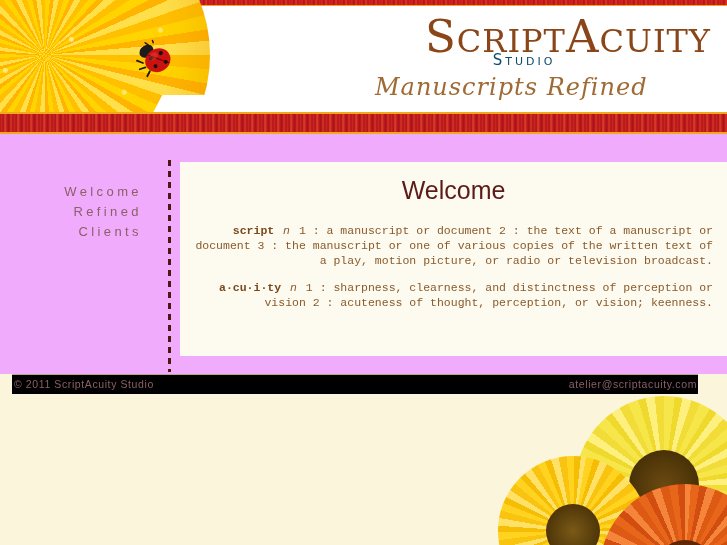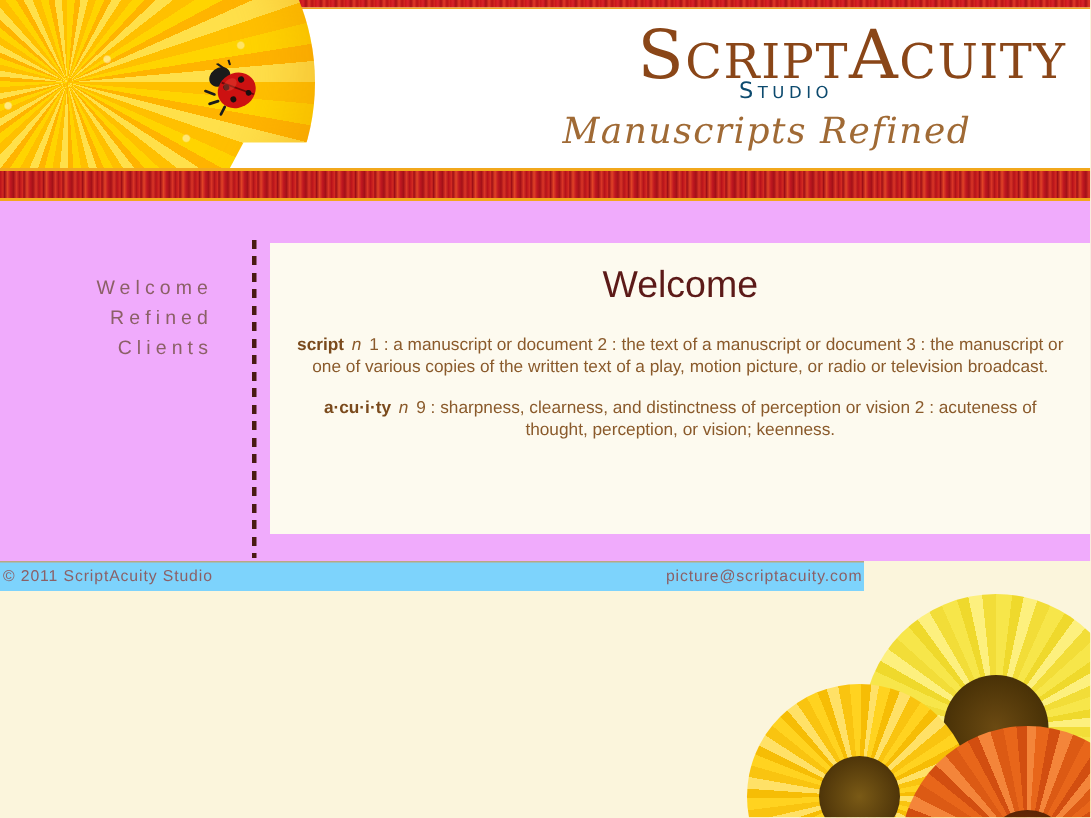--- a/index.html
+++ b/index.html
@@ -204,44 +204,44 @@
     font-family: "Liberation Sans", sans-serif;
     font-size: 25px;
     font-weight: normal;
     color: #5c1a18;
     text-align: center;
     margin: 6px 0 18px 0;
     letter-spacing: 0px;
   }
 
   .definition {
-    font-family: Liberation Sans, sans-serif;
+    font-family: Liberation Mono, monospace;
     font-size: 11.5px;
     color: #8a5a2b;
     line-height: 15px;
     margin-bottom: 12px;
-    text-align: center;
+    text-align: right;
   }
   .definition .term {
     font-weight: bold;
     color: #7a4a1c;
   }
   .definition .pos {
     font-style: italic;
     padding: 0 2px;
   }
 
   
   #footer {
     position: absolute;
-    left: 0; top: 374px;
-    width: 576px;
+    left: 12px; top: 374px;
+    width: 686px;
     height: 20px;
     border-top: 1px solid #b9a882;
-    background: #7dd3fc;
+    background: #000000;
   }
   .footer-left {
     position: absolute;
     left: 2px; top: 3px;
     font-family: "Liberation Sans", sans-serif;
     font-size: 10.5px;
     color: #8b6066;
     letter-spacing: 0.6px;
     white-space: nowrap;
   }
@@ -372,29 +372,29 @@
 
       <p class="definition">
         <span class="term">script</span>
         <span class="pos">n</span>
         <span class="txt">1 : a manuscript or document  2 : the text of a manuscript or document  3 : the manuscript or one of various copies of the written text of a play, motion picture, or radio or television broadcast.</span>
       </p>
 
       <p class="definition">
         <span class="term">a·cu·i·ty</span>
         <span class="pos">n</span>
-        <span class="txt">9 : sharpness, clearness, and distinctness of perception or vision  2 : acuteness of thought, perception, or vision; keenness.</span>
+        <span class="txt">1 : sharpness, clearness, and distinctness of perception or vision  2 : acuteness of thought, perception, or vision; keenness.</span>
       </p>
 
     </div>
   </div>
 
   <div id="footer">
     <span class="footer-left">© 2011 ScriptAcuity Studio</span>
-    <a class="footer-right" href="#">picture@scriptacuity.com</a>
+    <a class="footer-right" href="#">atelier@scriptacuity.com</a>
   </div>
 
   <div id="bottom-art">
     <div class="bflower" id="bf-back">
       <div class="center"></div>
     </div>
     <div class="bflower" id="bf-left">
       <div class="center"></div>
     </div>
     <div class="bflower" id="bf-front">

